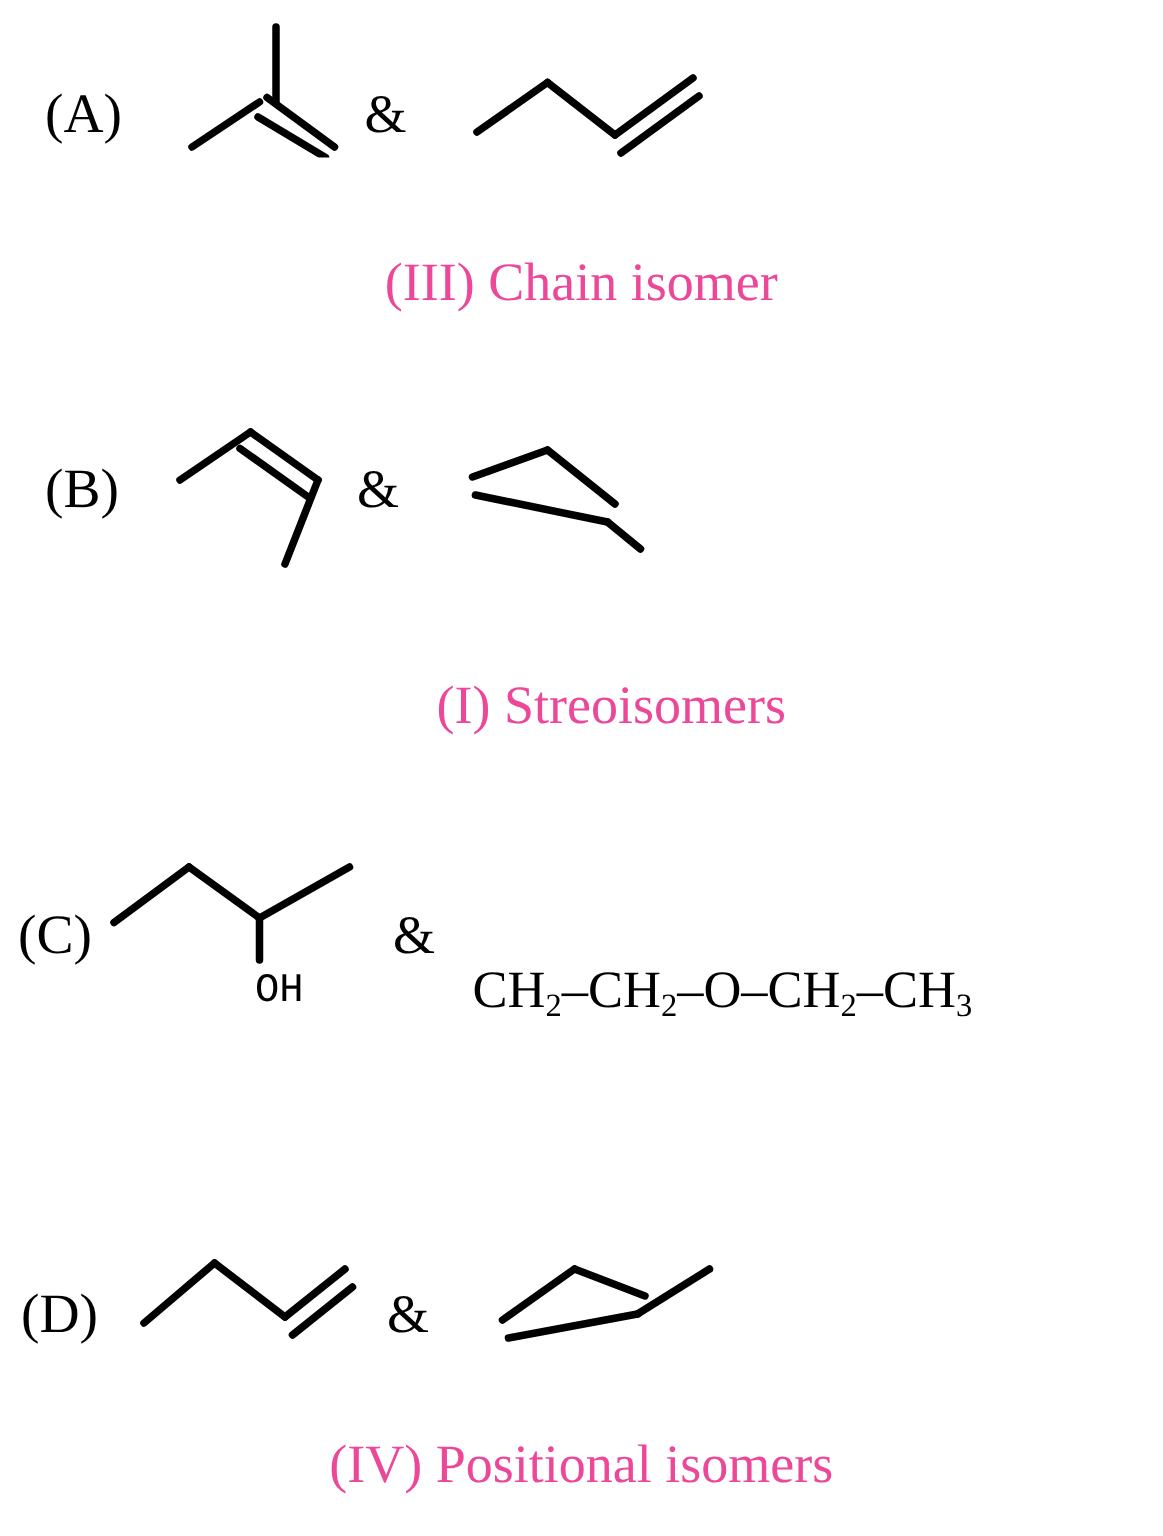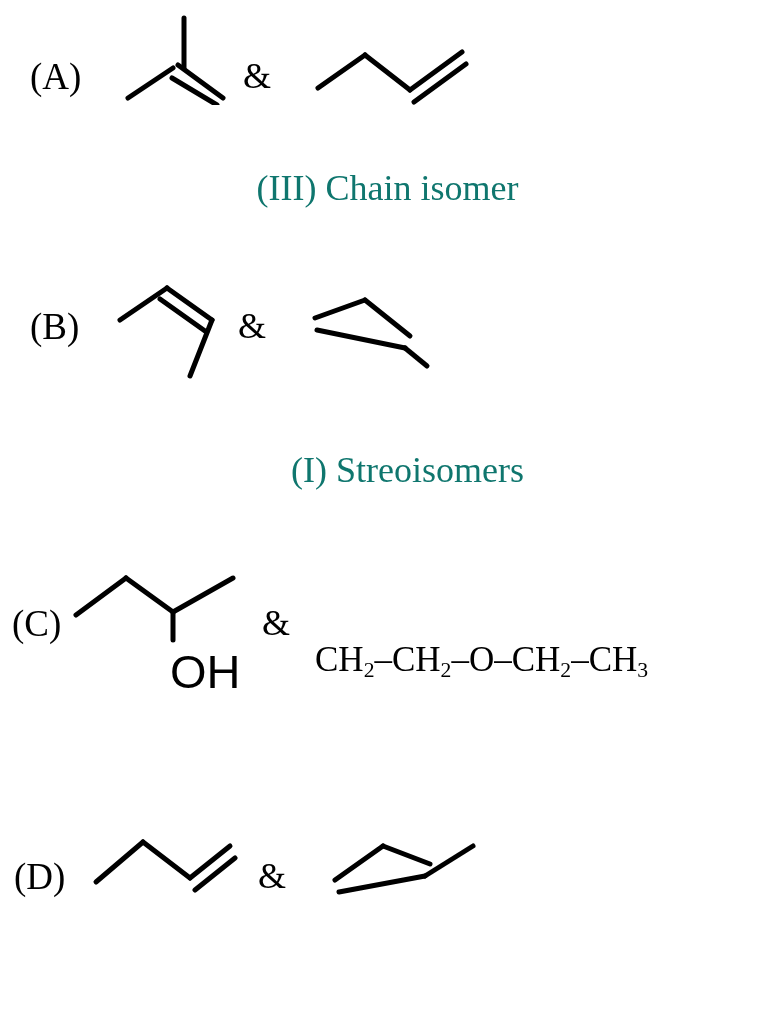--- a/index.html
+++ b/index.html
@@ -40,39 +40,39 @@
     line-height: 1;
     color: #000;
   }
   .caption {
     position: absolute;
     width: 775px;
     text-align: center;
     font-family: "Liberation Serif", serif;
     font-size: 36px;
     line-height: 1;
-    color: #0f766e;
+    color: #ec4899;
     white-space: nowrap;
   }
   .formula {
     position: absolute;
     font-family: "Liberation Serif", serif;
     font-size: 35px;
     line-height: 1;
     color: #000;
     white-space: nowrap;
   }
   .formula sub {
     font-size: 0.62em;
     vertical-align: -0.28em;
   }
   .oh {
     position: absolute;
-    font-family: Liberation Sans, sans-serif;
-    font-size: 47px;
+    font-family: Liberation Mono, monospace;
+    font-size: 27px;
     line-height: 1;
     color: #000;
   }
   svg { display: block; }
   .struct { position: absolute; }
 </style>
 </head>
 <body>
 
 <div class="page">
@@ -183,15 +183,16 @@
       <svg width="155" height="80" viewBox="0 0 155 80">
         <g stroke="#000" stroke-width="5" fill="none" stroke-linecap="round">
           <line x1="10" y1="56" x2="58" y2="22"></line>
           <line x1="14" y1="68" x2="100" y2="52"></line>
           <line x1="58" y1="22" x2="105" y2="40"></line>
           <line x1="100" y1="52" x2="148" y2="22"></line>
         </g>
       </svg>
     </div>
 
+    <div class="caption" style="top:148px;">(IV) Positional isomers</div>
   </div>
 
 </div>
 
 </body></html>

